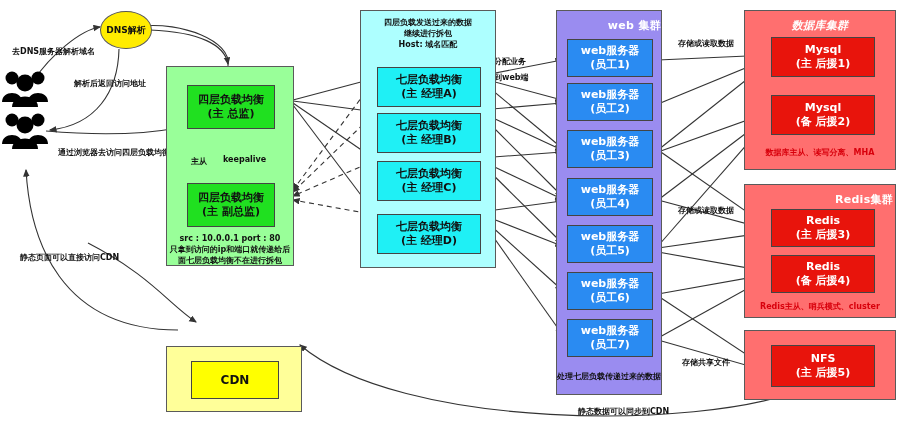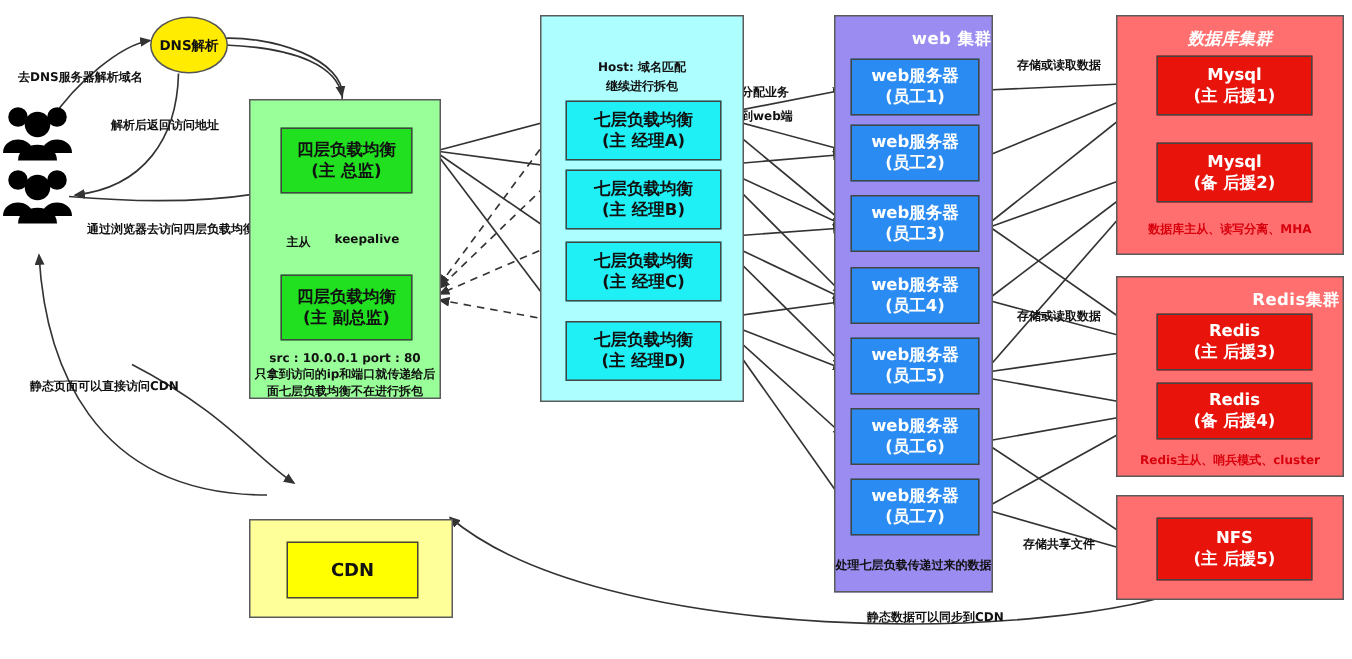--- a/index.html
+++ b/index.html
@@ -163,21 +163,22 @@
       <span>四层负载均衡</span>
       <span class="l2">(主 副总监)</span>
     </div>
 
     <div class="inner-note" style="top:166px;">src : 10.0.0.1    port : 80</div>
     <div class="inner-note" style="top:177px;">只拿到访问的ip和端口就传递给后</div>
     <div class="inner-note" style="top:188px;">面七层负载均衡不在进行拆包</div>
   </div>
 
   <div class="grp grp-cyan" style="left:360px;top:10px;width:136px;height:258px;">
-    <div class="inner-note" style="top:17px;margin-top:24px;">继续进行拆包</div>
+    <div class="inner-note" style="top:6px;">四层负载发送过来的数据</div>
+    <div class="inner-note" style="top:17px;">继续进行拆包</div>
     <div class="inner-note" style="top:28px;">Host: 域名匹配</div>
 
     <div class="node n-cyan" style="left:16px;top:56px;width:104px;height:40px;">
       <span>七层负载均衡</span>
       <span class="l2">(主 经理A)</span>
     </div>
     <div class="node n-cyan" style="left:16px;top:102px;width:104px;height:40px;">
       <span>七层负载均衡</span>
       <span class="l2">(主 经理B)</span>
     </div>

